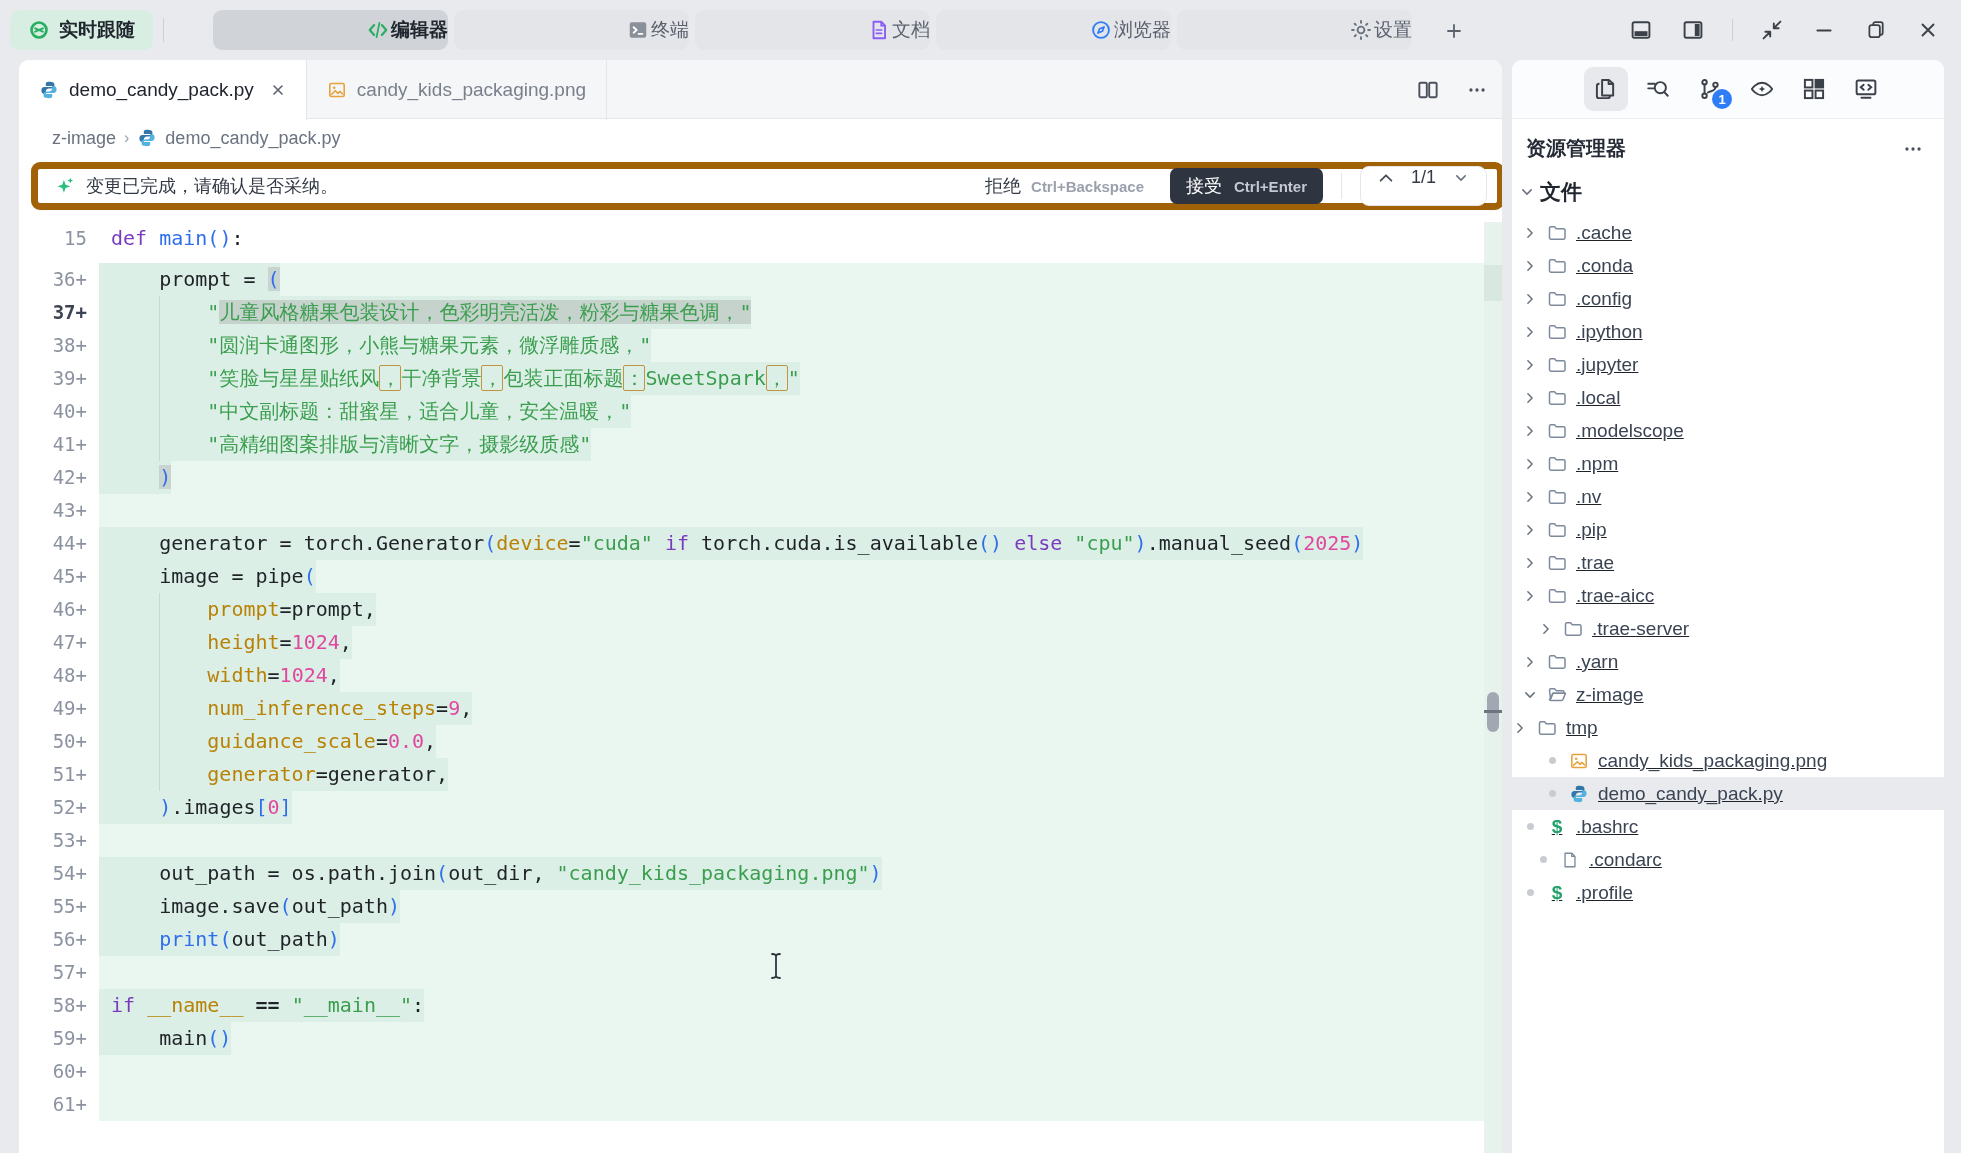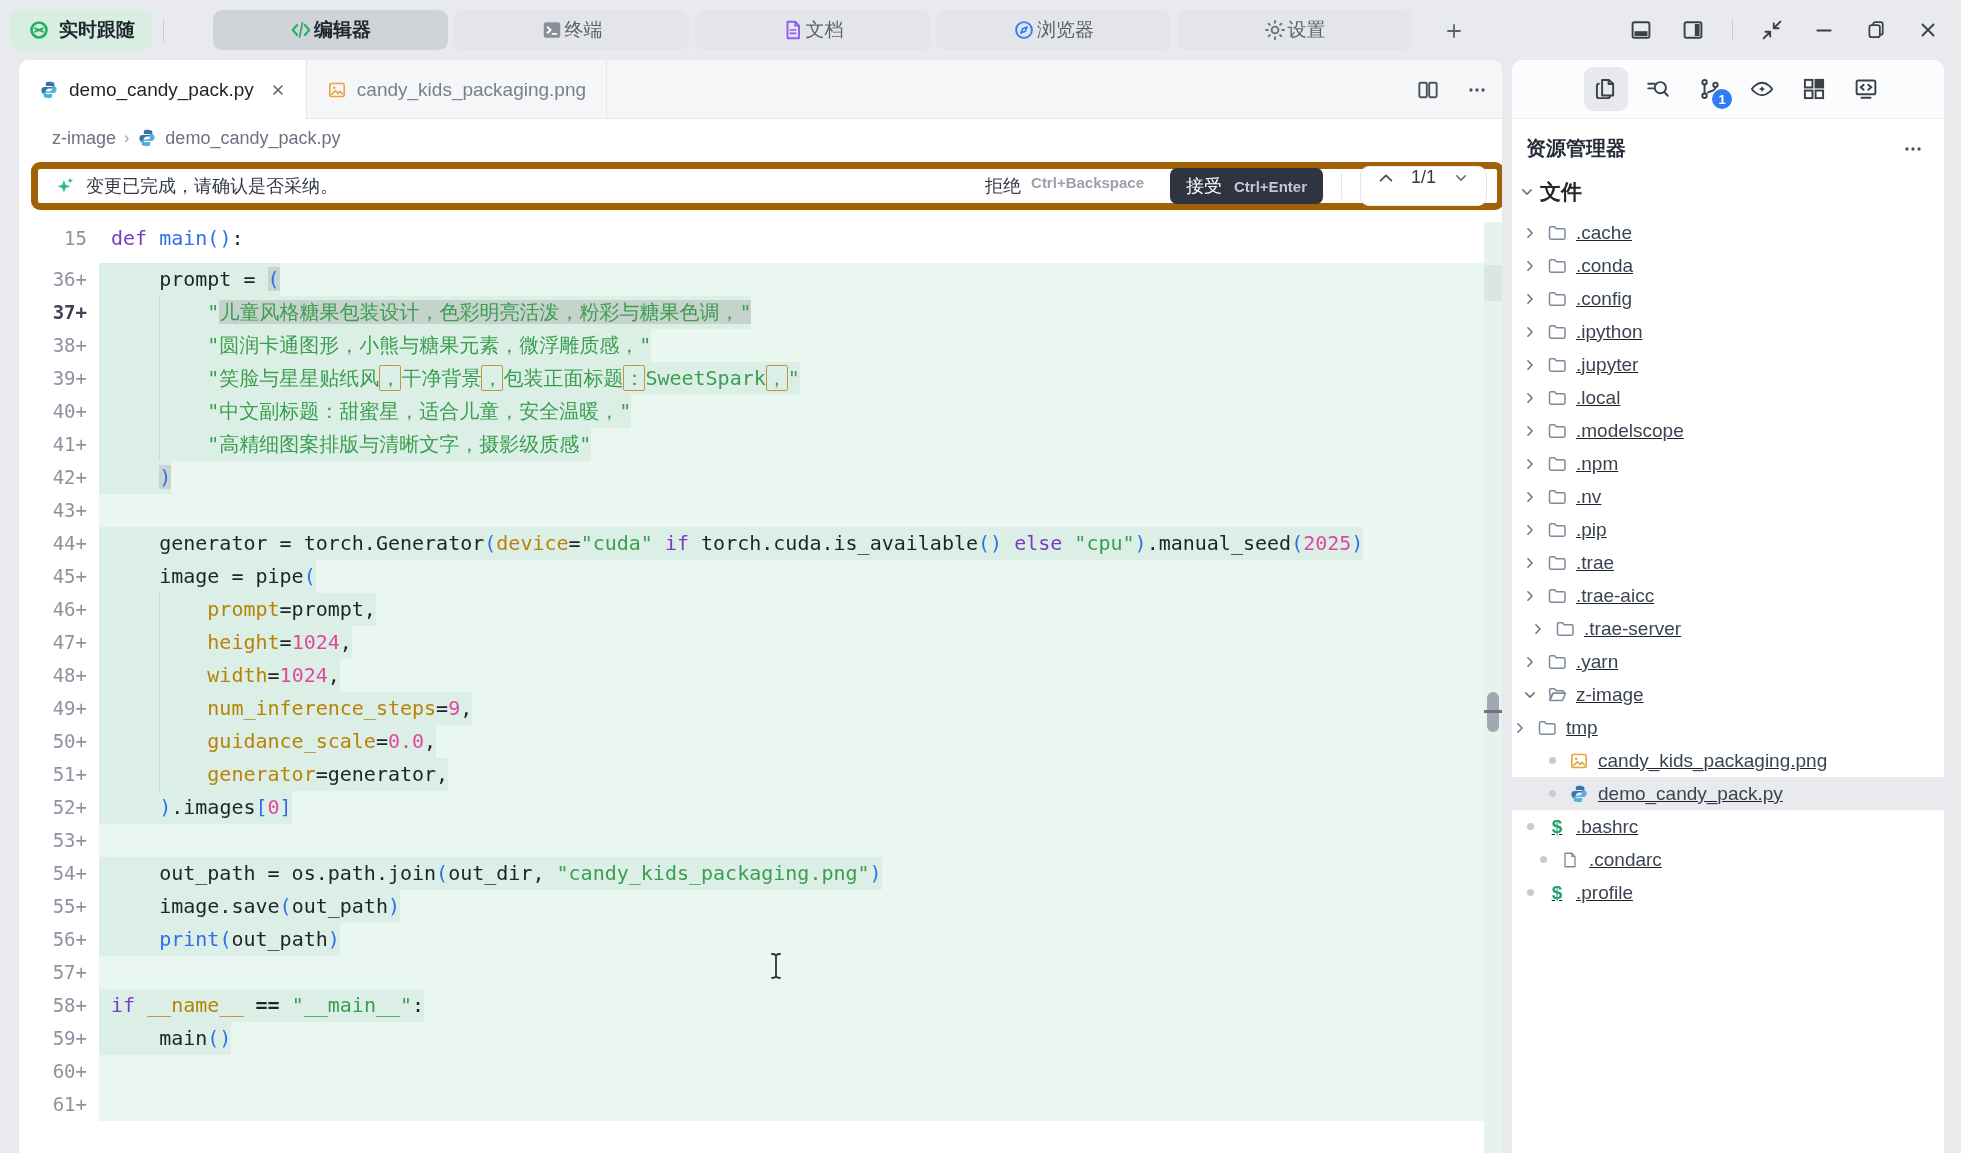--- a/index.html
+++ b/index.html
@@ -4,21 +4,21 @@
 <style>
   * { box-sizing: border-box; margin:0; padding:0; }
   html,body { width:1961px; height:1153px; overflow:hidden; }
   body { background:#e8eaed; font-family:"Liberation Sans",sans-serif; position:relative; color:#1f2328; }
 
   
   .titlebar { position:absolute; left:0; top:0; width:100%; height:60px; display:flex; align-items:center; }
   .follow-btn { position:absolute; left:10px; top:10px; height:40px; padding:0 18px; background:#d8eee2; border-radius:9px; display:flex; align-items:center; gap:9px; font-size:19px; font-weight:bold; color:#20262e; }
   .tb-divider { position:absolute; left:163px; top:18px; width:1px; height:24px; background:#ccd0d6; }
   #top-tabs { position:absolute; left:213px; top:10px; display:flex; gap:6px; }
-  .top-tab { width:235px; height:40px; border-radius:9px; background:#e3e5e9; display:flex; align-items:center; justify-content:center; gap:2px; font-size:19px; color:#5b626e; }
+  .top-tab { width:235px; height:40px; border-radius:9px; background:#e3e5e9; display:flex; align-items:center; justify-content:flex-end; gap:2px; font-size:19px; color:#5b626e; }
   .top-tab.active { background:#d0d4d9; color:#20262e; font-weight:bold; }
   .newtab-btn { position:absolute; left:1432px; top:14px; width:44px; height:33px; border-radius:8px; display:flex; align-items:center; justify-content:center; }
   .tb-right { position:absolute; right:20px; top:0; height:60px; display:flex; align-items:center; gap:26px; }
   .tb-right .vsep { width:1px; height:22px; background:#ccd0d6; }
   .tb-icon { width:26px; height:26px; display:flex; align-items:center; justify-content:center; }
   .icn { display:inline-flex; align-items:center; justify-content:center; }
   .icn svg { display:block; }
 
   
   .editor-panel { position:absolute; left:19px; top:60px; width:1483px; bottom:0; background:#fff; border-radius:10px 10px 0 0; overflow:hidden; }
@@ -27,21 +27,21 @@
   .etab.active { background:#fff; color:#20262e; }
   .etab .closex { margin-left:6px; }
   .strip-icons { position:absolute; right:14px; top:0; height:59px; display:flex; align-items:center; gap:26px; }
   .breadcrumb { height:38px; display:flex; align-items:center; gap:8px; padding-left:33px; font-size:18px; color:#6b7280; background:#fff; }
   .crumb-sep { color:#9aa1ab; font-size:16px; }
 
   
   .notif { position:absolute; left:12px; top:102px; width:1473px; height:48px; background:#fff; border:7px solid #a16207; border-radius:9px; display:flex; align-items:center; padding:0 10px 0 16px; box-shadow:0 1px 2px rgba(0,0,0,.03); }
   .notif-msg { font-size:18px; color:#333a45; margin-left:10px; }
   .notif-right { margin-left:auto; display:flex; align-items:center; gap:18px; }
-  .reject-btn { display:flex; align-items:flex-start; gap:10px; padding:6px 8px; border-radius:6px; }
+  .reject-btn { display:flex; align-items:center; gap:10px; padding:6px 8px; border-radius:6px; }
   .reject-label { font-size:18px; color:#333a45; }
   .shortcut { font-size:15px; font-weight:bold; color:#9aa1ac; }
   .accept-btn { display:flex; align-items:center; gap:12px; background:#2e3440; border-radius:7px; height:36px; padding:0 16px; }
   .accept-label { font-size:18px; color:#fff; }
   .accept-btn .shortcut { color:#c3c8d2; }
   .nav-sep { width:1px; height:26px; background:#e2e5e9; }
   .nav-pill { display:flex; align-items:flex-start; gap:14px; border:1px solid #e5e7eb; border-radius:9px; height:40px; padding:0 14px; background:#fff; }
   .nav-counter { font-size:18px; color:#333a45; }
   .nav-chev { width:22px; height:22px; display:flex; align-items:center; justify-content:center; }
 
@@ -665,21 +665,21 @@
             <path d="M7 4l6 6-6 6"></path>
           </svg>
         </span>
         <span class="ticon icn">
           <svg width="20" height="20" viewBox="0 0 20 20" fill="none" stroke="#7d8a9c" stroke-width="1.5" stroke-linejoin="round">
             <path d="M2.5 5.2c0-.8.6-1.4 1.4-1.4h3.6l1.8 2h7.3c.8 0 1.4.6 1.4 1.4v7.6c0 .8-.6 1.4-1.4 1.4H3.9c-.8 0-1.4-.6-1.4-1.4z"></path>
           </svg>
         </span>
         <span class="tlabel">.trae-aicc</span>
       </div>
-      <div class="trow" style="padding-left: 18px;">
+      <div class="trow" style="padding-left: 26px;">
         <span class="lead">
           <svg width="14" height="14" viewBox="0 0 20 20" fill="none" stroke="#6b7280" stroke-width="2.2" stroke-linecap="round" stroke-linejoin="round">
             <path d="M7 4l6 6-6 6"></path>
           </svg>
         </span>
         <span class="ticon icn">
           <svg width="20" height="20" viewBox="0 0 20 20" fill="none" stroke="#7d8a9c" stroke-width="1.5" stroke-linejoin="round">
             <path d="M2.5 5.2c0-.8.6-1.4 1.4-1.4h3.6l1.8 2h7.3c.8 0 1.4.6 1.4 1.4v7.6c0 .8-.6 1.4-1.4 1.4H3.9c-.8 0-1.4-.6-1.4-1.4z"></path>
           </svg>
         </span>

